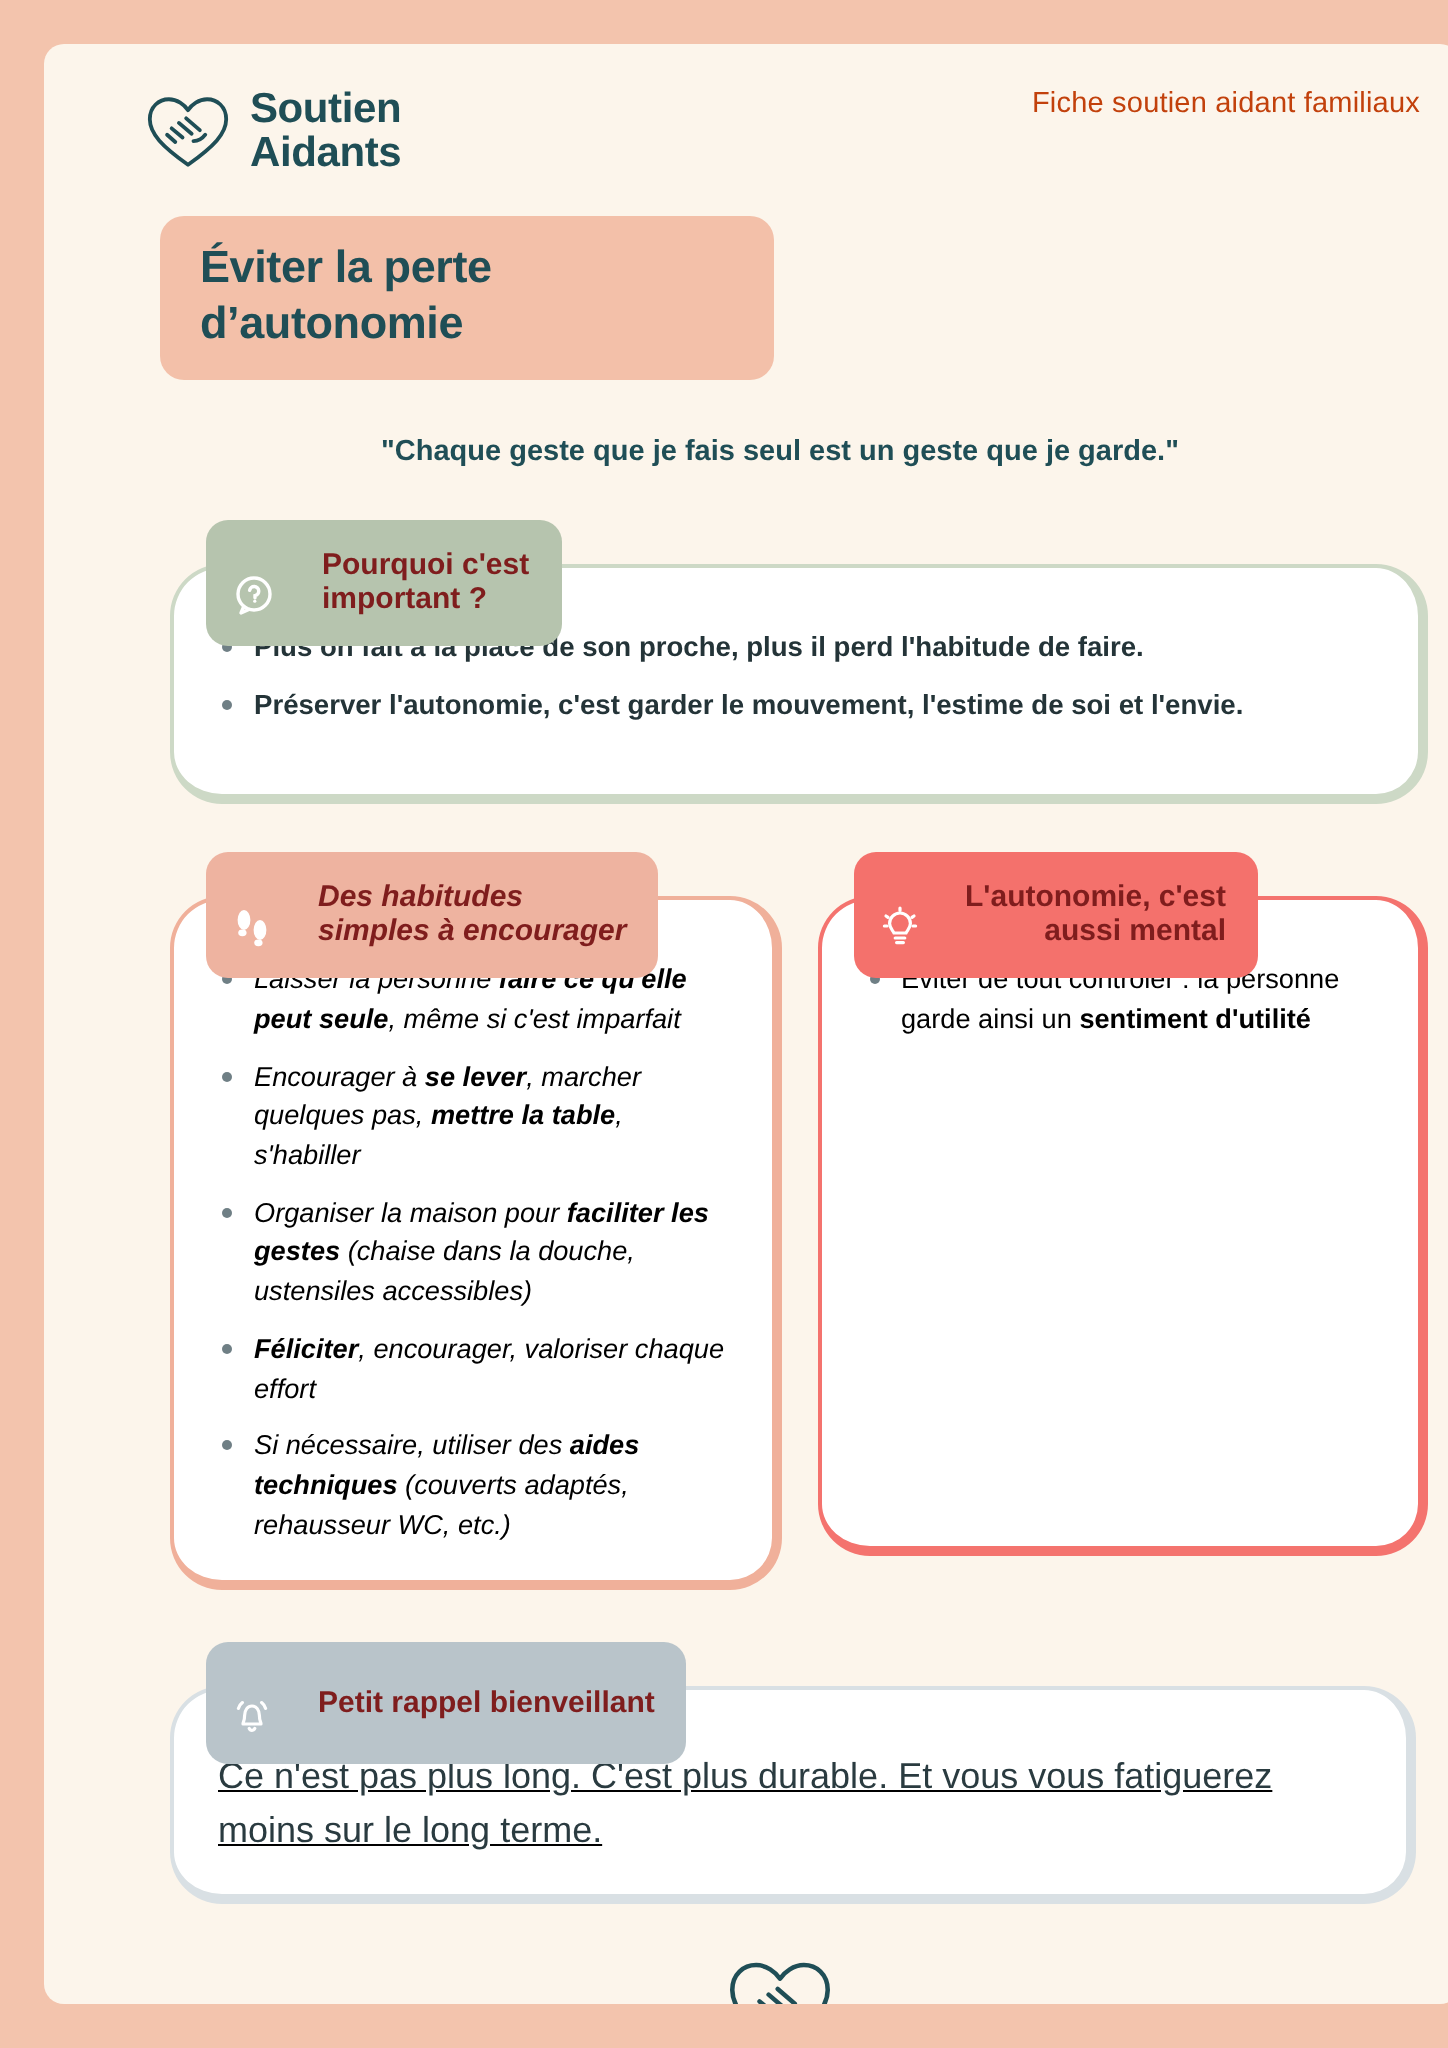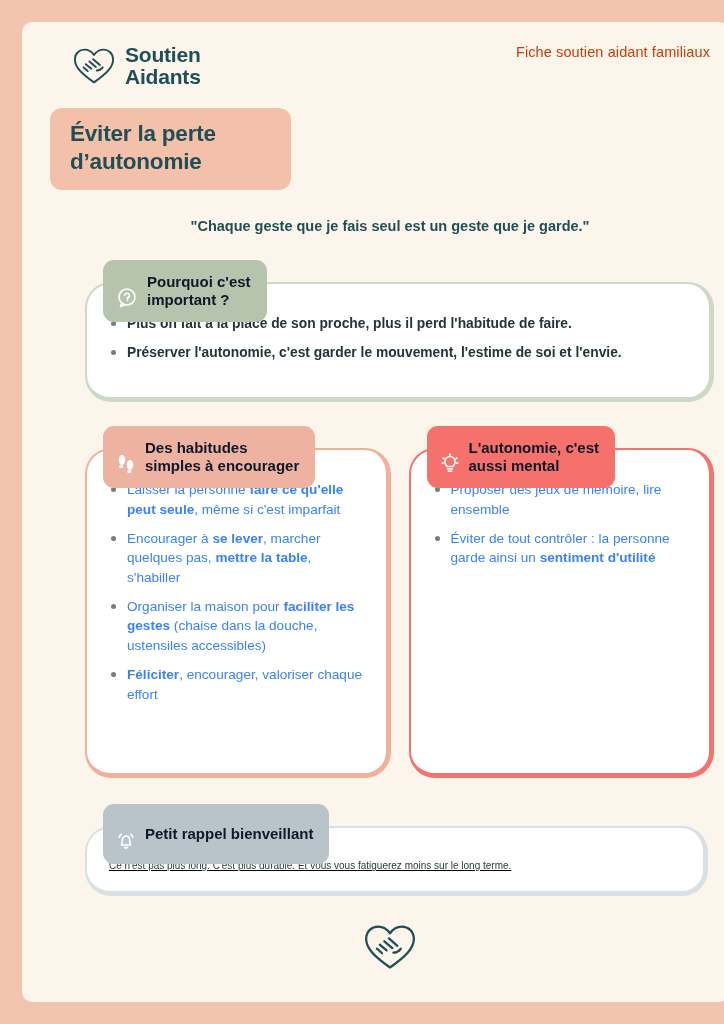--- a/index.html
+++ b/index.html
@@ -54,21 +54,22 @@
     position: absolute;
     right: 20px;
     top: 22px;
     font-size: 14.5px;
     color: #c2410c;
     letter-spacing: 0.1px;
   }
 
   
   .title-banner {
-    width: 241px;
+    margin-left: 30px;
+    width: 307px;
     background: #f3c0a9;
     border-radius: 12px;
     padding: 12px 20px 14px 20px;
     box-sizing: border-box;
   }
   .title-banner h1 {
     margin: 0;
     font-size: 22.5px;
     line-height: 1.25;
     font-weight: bold;
@@ -94,44 +95,44 @@
   .card-body {
     box-sizing: border-box;
     padding: 30px 22px 18px 22px;
   }
   .chip {
     position: absolute;
     top: -22px;
     left: 18px;
     display: flex;
     align-items: center;
-    gap: 9px;
+    gap: 23px;
     padding: 9px 16px 9px 13px;
     border-radius: 11px;
-    color: #0f172a;
+    color: #7f1d1d;
     font-size: 15px;
     font-weight: bold;
     line-height: 1.18;
     z-index: 3;
     white-space: pre-line;
   }
   .chip svg { flex: none; }
 
   ul.bullets {
     margin: 0;
     padding: 0;
     list-style: none;
   }
   ul.bullets li {
     position: relative;
     padding-left: 18px;
     margin-bottom: 9px;
     font-size: 13.6px;
     line-height: 1.45;
-    color: #3b82f6;
+    color: #000000;
   }
   ul.bullets li:last-child { margin-bottom: 0; }
   ul.bullets li::before {
     content: "";
     position: absolute;
     left: 2px;
     top: 7px;
     width: 5px;
     height: 5px;
     border-radius: 50%;
@@ -170,37 +171,37 @@
     border-right-width: 5px;
     min-height: 330px;
   }
   .chip-salmon { background: #eeb3a0; }
   .mental-card {
     border: 2px solid #f4736e;
     border-bottom-width: 5px;
     border-right-width: 5px;
     min-height: 330px;
   }
-  .chip-red { background: #f4716c; }
+  .chip-red { background: #f4716c; text-align: right; }
 
   
   .reminder-wrap {
     position: relative;
     margin: 48px 22px 0 35px;
     text-decoration: underline;
   }
   .reminder-card {
     border: 2px solid #d9e0e4;
     border-bottom-width: 5px;
     border-right-width: 5px;
     min-height: 60px;
   }
   .chip-grey { background: #b9c4ca; }
   .reminder-text {
-    font-size: 10px;
+    font-size: 18px;
     line-height: 1.5;
     color: #2a3b40;
     padding: 0;
     margin: 0;
   }
 
   
   .footer {
     margin-top: 26px;
     display: flex;
@@ -255,40 +256,41 @@
           <li>Plus on fait à la place de son proche, plus il perd l'habitude de faire.</li>
           <li>Préserver l'autonomie, c'est garder le mouvement, l'estime de soi et l'envie.</li>
         </ul>
       </div>
     </div>
   </div>
 
   <div class="cols">
 
     <div class="col">
-      <div style="position:relative;">
+      <div style="position:relative;font-style:italic;">
         <div class="chip chip-salmon">
           <span>
             <svg width="20" height="22" viewBox="0 0 20 22" fill="#ffffff">
               <ellipse cx="6" cy="7" rx="3.2" ry="5"></ellipse>
               <ellipse cx="5.2" cy="13.4" rx="2.1" ry="1.7"></ellipse>
               <ellipse cx="14" cy="12" rx="3.2" ry="5"></ellipse>
               <ellipse cx="13.2" cy="18.4" rx="2.1" ry="1.7"></ellipse>
             </svg>
           </span>
           <span>Des habitudes
 simples à encourager</span>
         </div>
         <div class="card habits-card">
           <div class="card-body">
             <ul class="bullets">
               <li>Laisser la personne <b>faire ce qu'elle peut seule</b>, même si c'est imparfait</li>
               <li>Encourager à <b>se lever</b>, marcher quelques pas, <b>mettre la table</b>, s'habiller</li>
               <li>Organiser la maison pour <b>faciliter les gestes</b> (chaise dans la douche, ustensiles accessibles)</li>
               <li><b>Féliciter</b>, encourager, valoriser chaque effort</li>
+              <li>Si nécessaire, utiliser des <b>aides techniques</b> (couverts adaptés, rehausseur WC, etc.)</li>
             </ul>
           </div>
         </div>
       </div>
     </div>
 
     <div class="col">
       <div style="position:relative;">
         <div class="chip chip-red">
           <span>
@@ -297,21 +299,20 @@
               <path d="M7.6 16 h4.8 M8.3 18.3 h3.4"></path>
               <path d="M10 1 v1.2 M3 5 l1 0.7 M17 5 l-1 0.7 M2.2 10 h1.3 M16.5 10 h1.3"></path>
             </svg>
           </span>
           <span>L'autonomie, c'est
 aussi mental</span>
         </div>
         <div class="card mental-card">
           <div class="card-body">
             <ul class="bullets">
-              <li>Proposer des jeux de mémoire, lire ensemble</li>
               <li>Éviter de tout contrôler : la personne garde ainsi un <b>sentiment d'utilité</b></li>
             </ul>
           </div>
         </div>
       </div>
     </div>
   </div>
 
   <div class="reminder-wrap">
     <div class="chip chip-grey">

